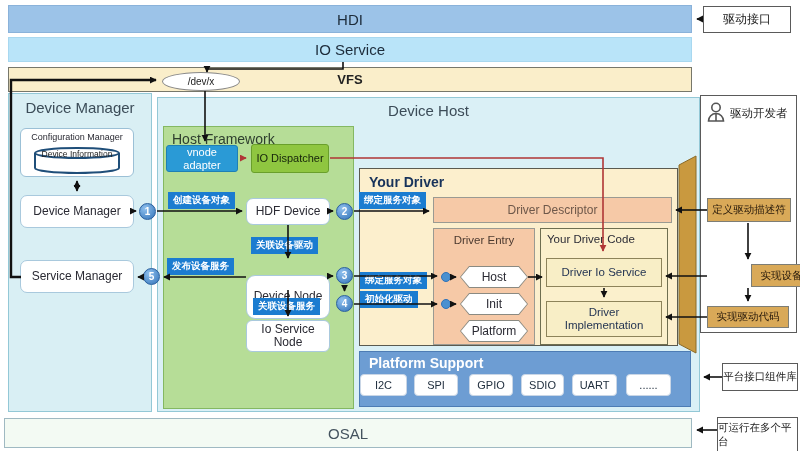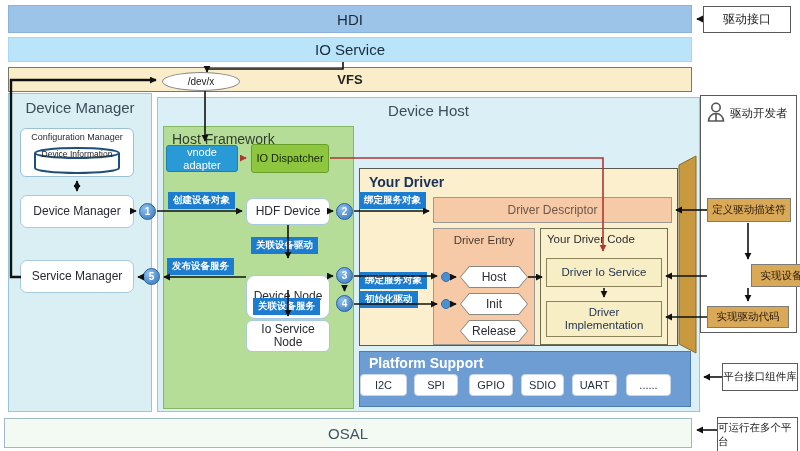--- a/index.html
+++ b/index.html
@@ -151,21 +151,21 @@
   <div class="entry">
     <div class="entry-ttl">Driver Entry</div>
   </div>
   <div class="hex" style="top:266px;">
       <div class="hex-in">Host</div>
     </div>
   <div class="hex" style="top:293px;">
       <div class="hex-in">Init</div>
     </div>
   <div class="hex" style="top:320px;">
-      <div class="hex-in">Release</div>
+      <div class="hex-in">Platform</div>
     </div>
 
   <div class="ydc">
     <div class="ydc-ttl">Your Driver Code</div>
   </div>
   <div class="kbox" style="left:546px; top:258px; height:29px;">Driver Io Service</div>
   <div class="kbox" style="left:546px; top:301px; height:36px; padding:0 18px;">Driver Implementation</div>
 
   <div class="chip" style="left:360px; width:47px;">I2C</div>
   <div class="chip" style="left:414px; width:44px;">SPI</div>

